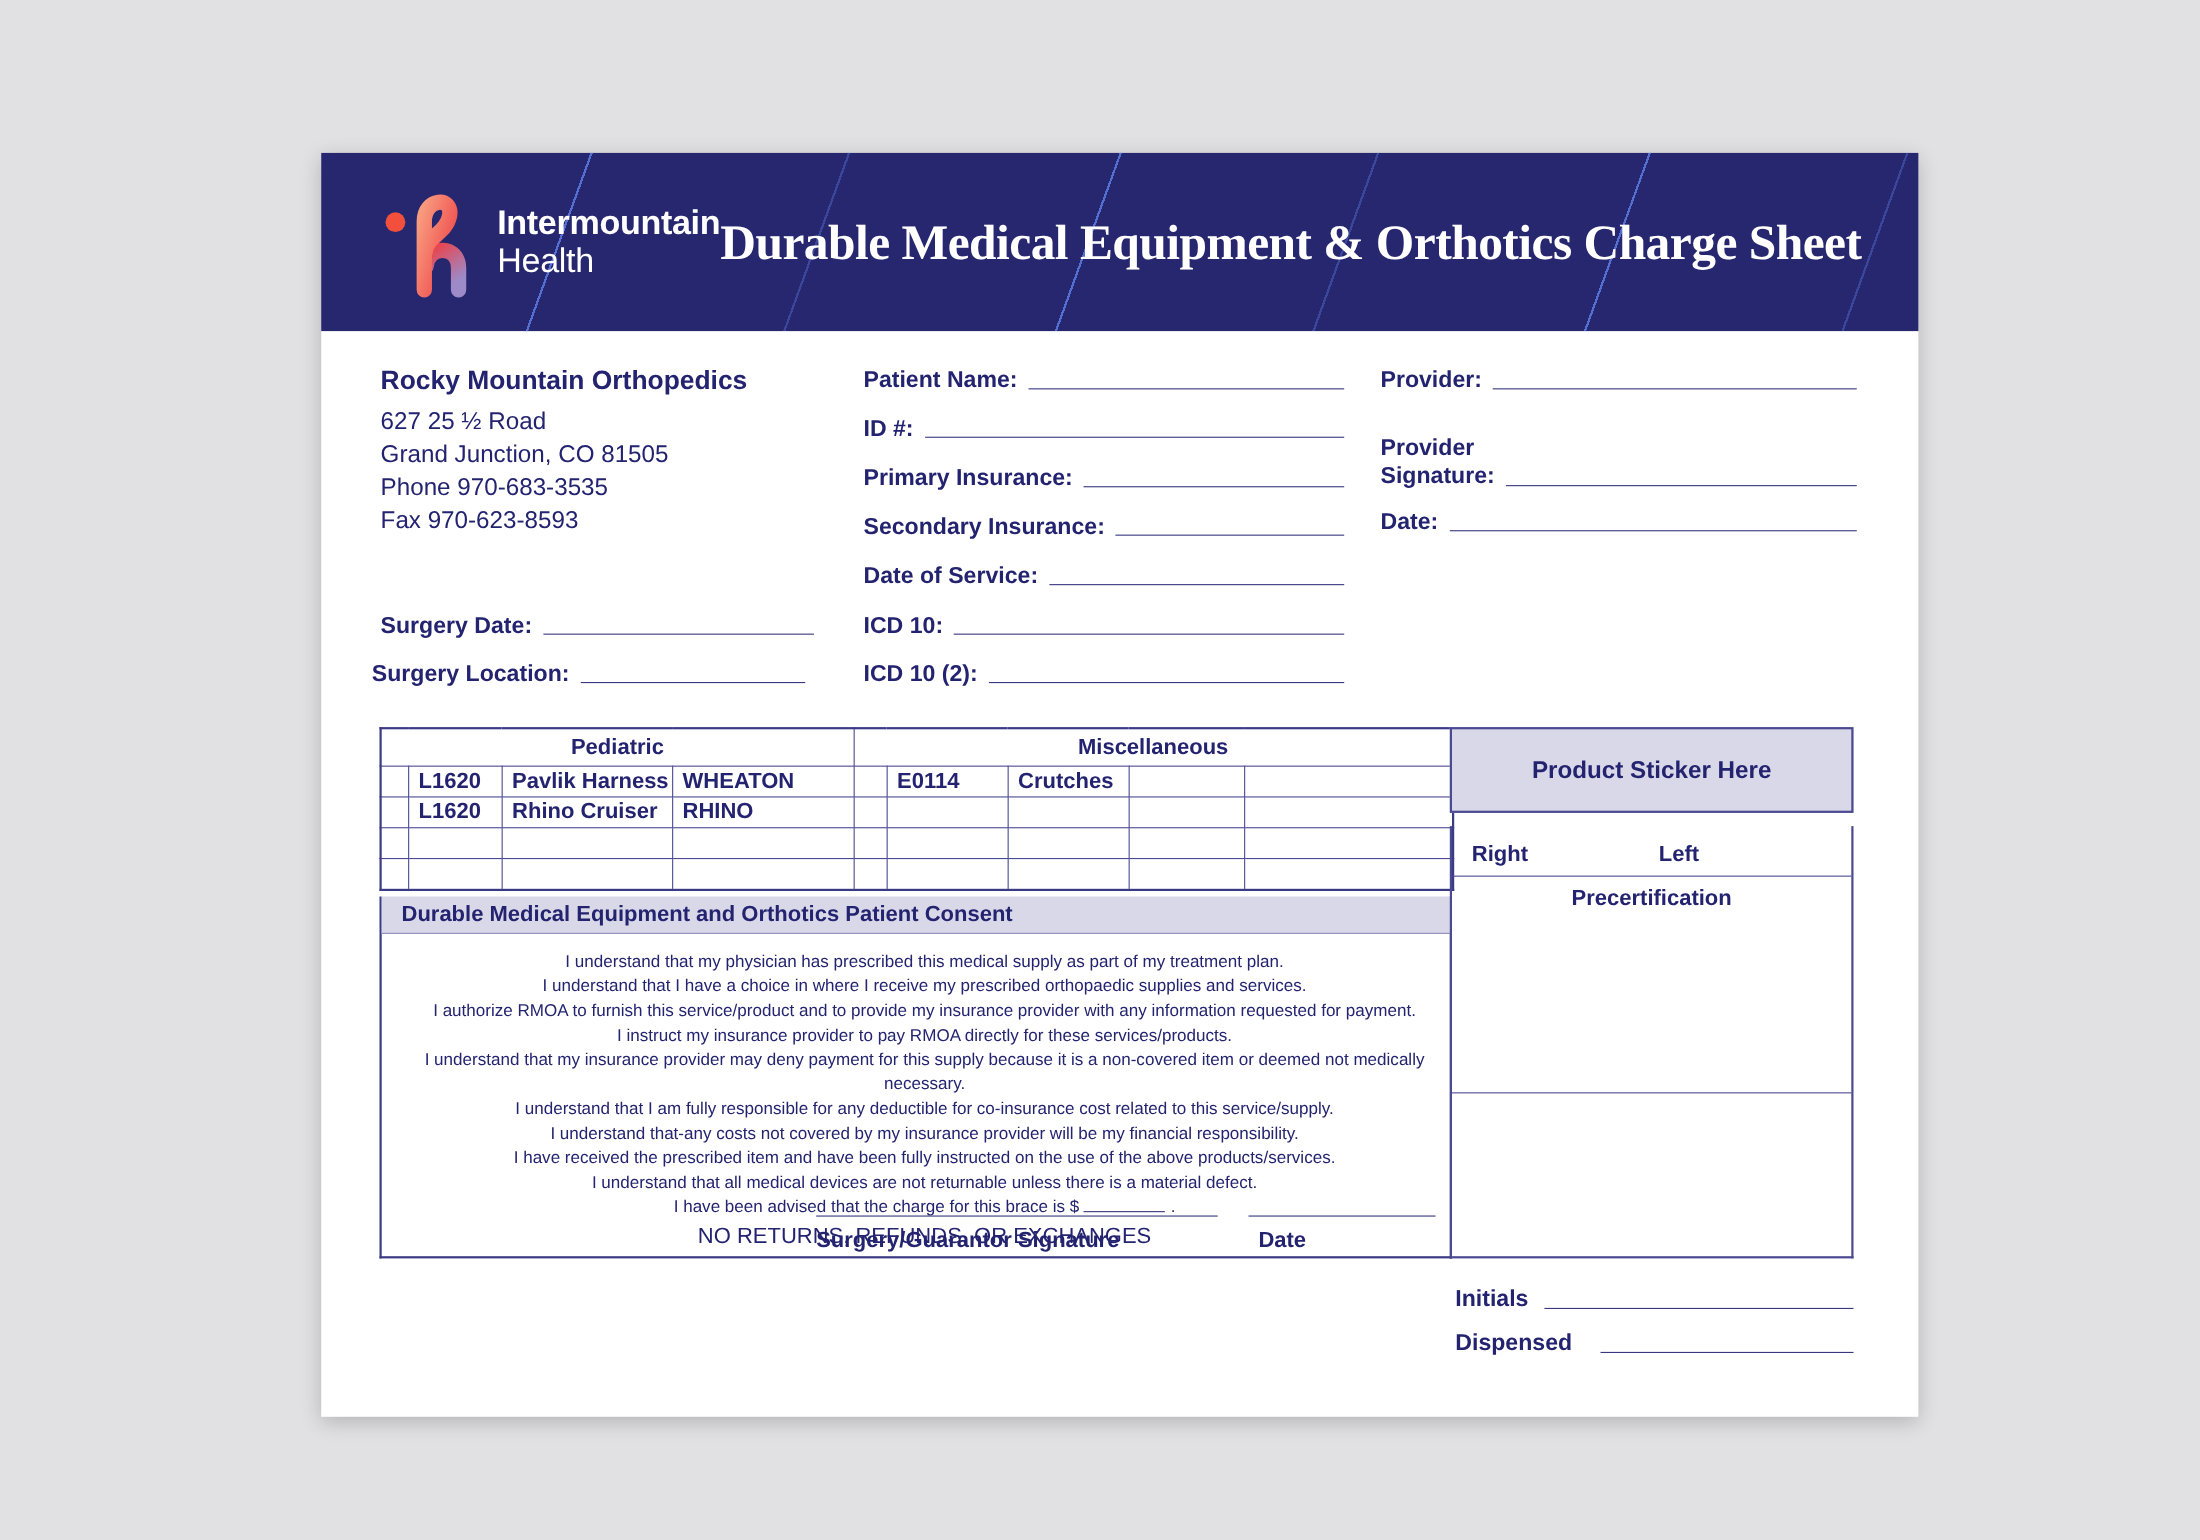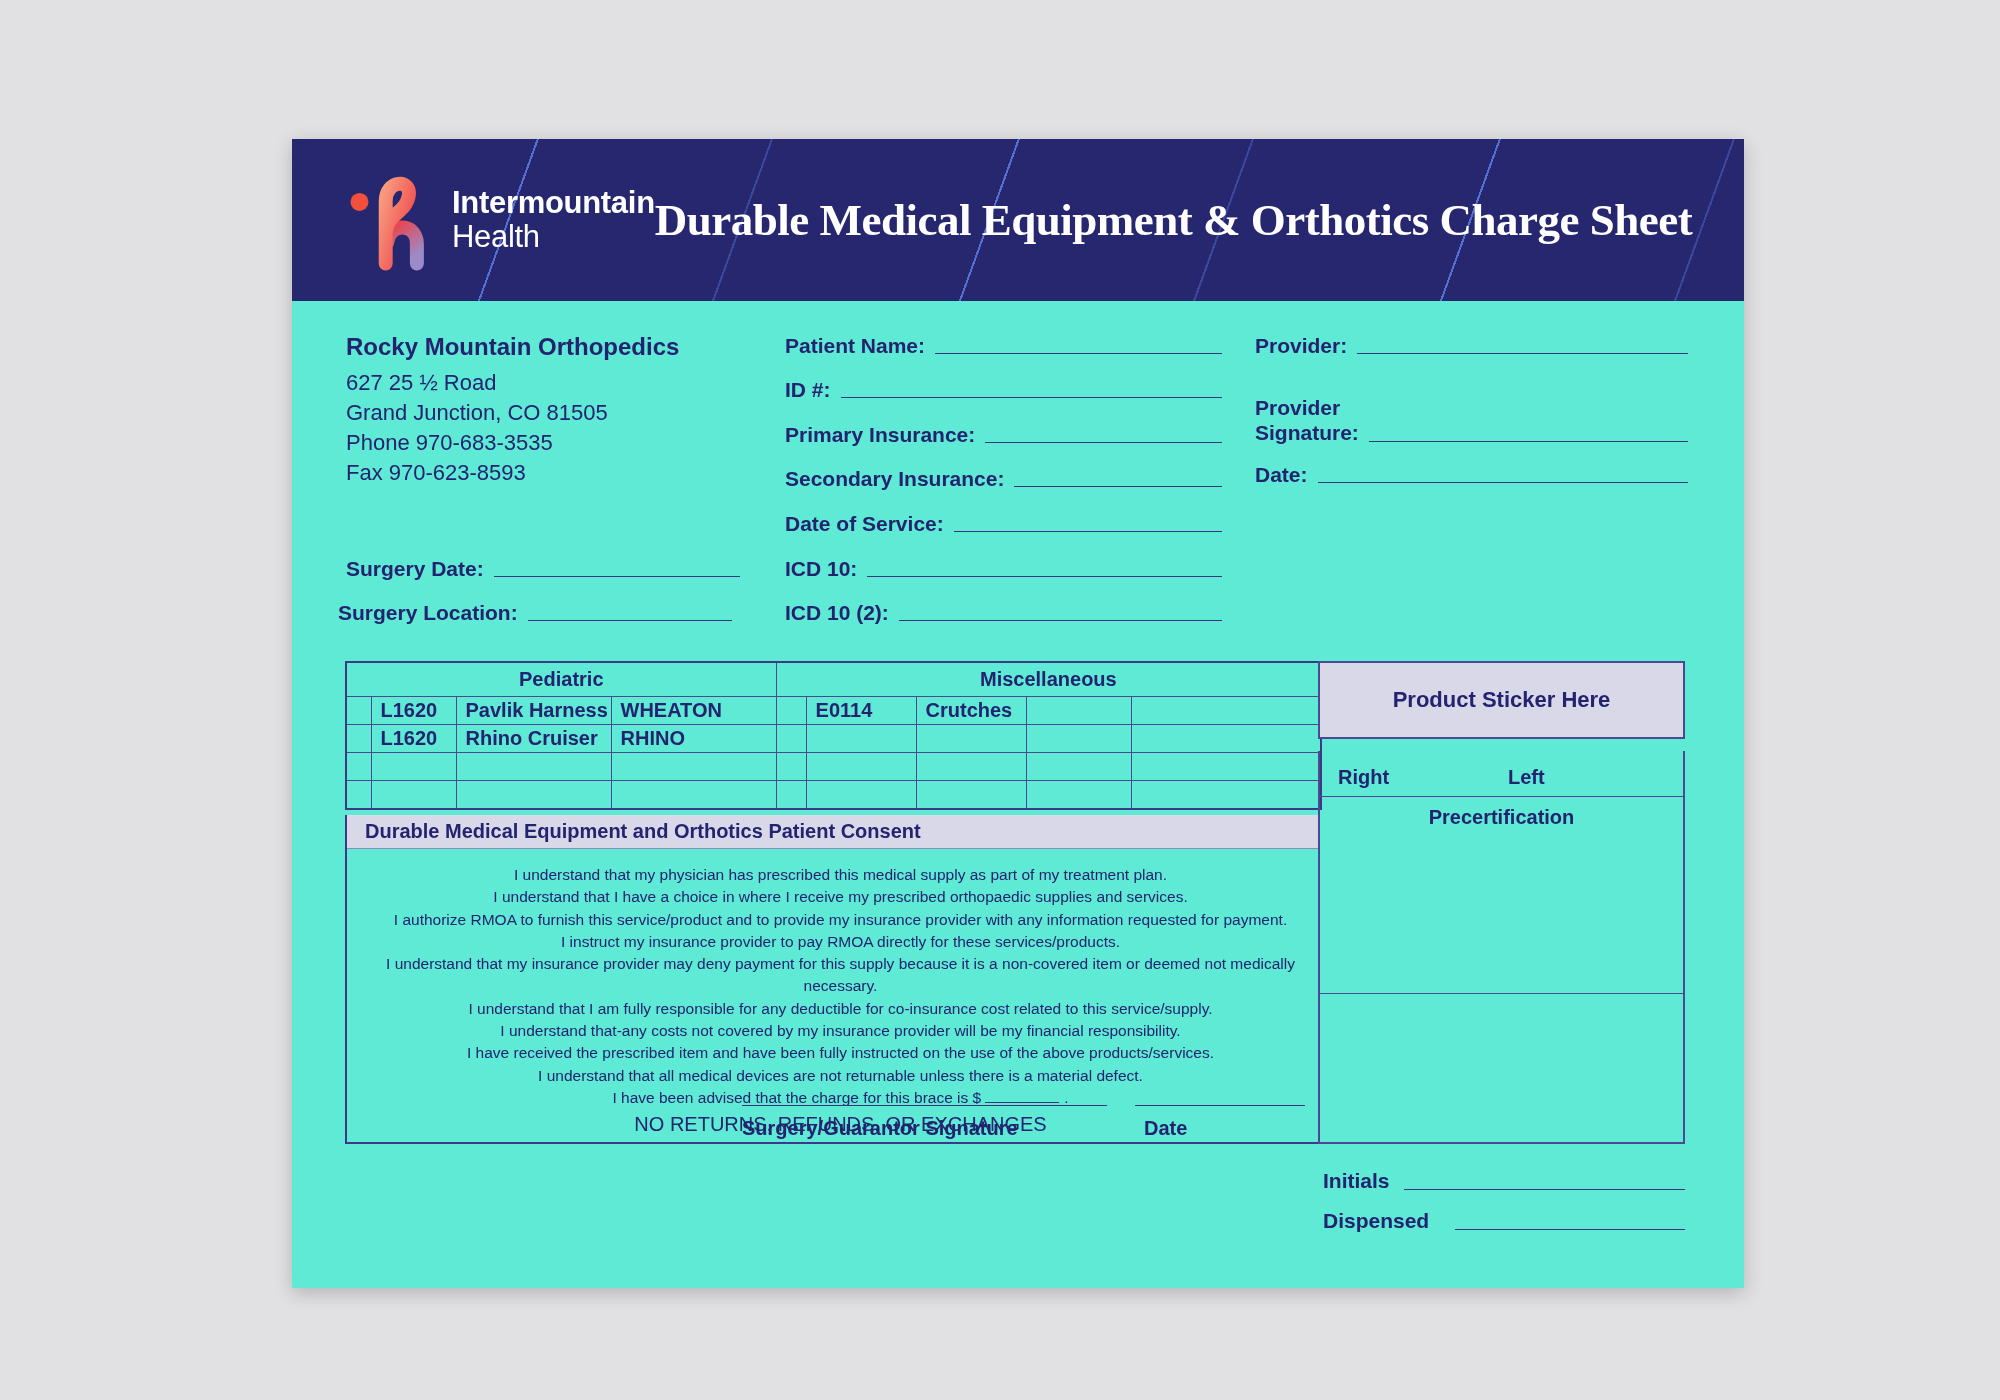--- a/index.html
+++ b/index.html
@@ -4,21 +4,21 @@
 <style>
   html,body{margin:0;padding:0;}
   body{
     width:2000px;height:1400px;position:relative;
     background:#e1e0e2;
     font-family:"Liberation Sans", sans-serif;
     color:#232370;
   }
   .page{
     position:absolute;left:292px;top:139px;width:1452px;height:1149px;
-    background:#5eead4;box-shadow:0 5px 18px rgba(0,0,0,.20);
+    background:#ffffff;box-shadow:0 5px 18px rgba(0,0,0,.20);
   }
   
   .band{
     position:absolute;left:0;top:0;width:1452px;height:162px;
     background-color:#272770;
     background-image:
       repeating-linear-gradient(110deg,
         transparent 0 230px,
         rgba(92,124,228,.85) 230px 232px,
         transparent 232px 450px,

